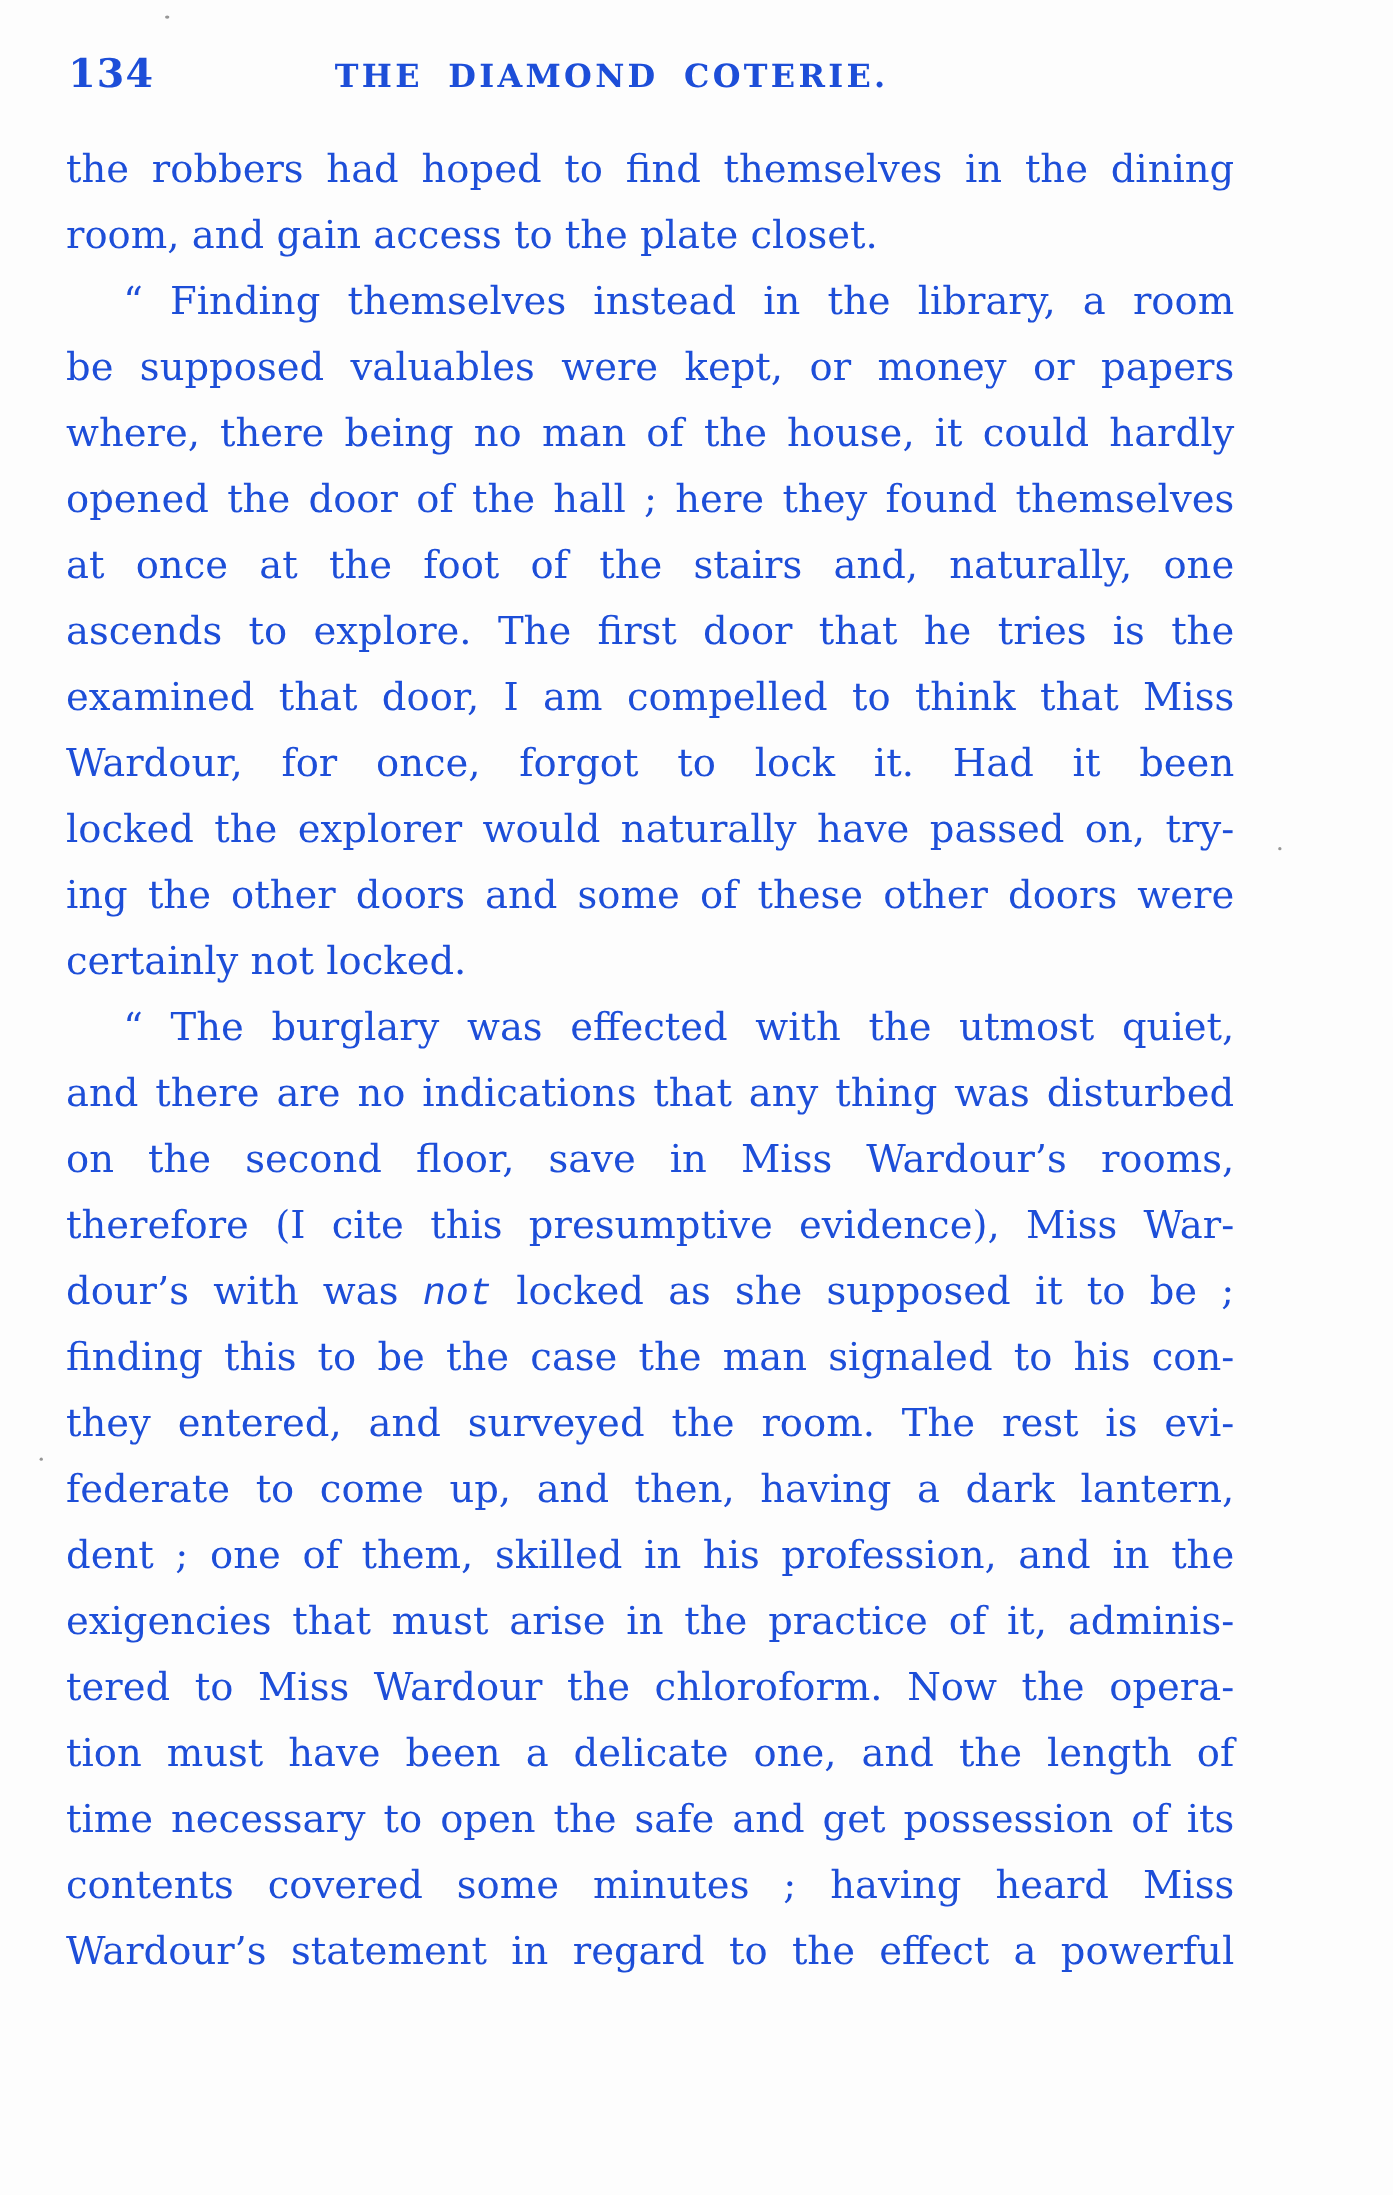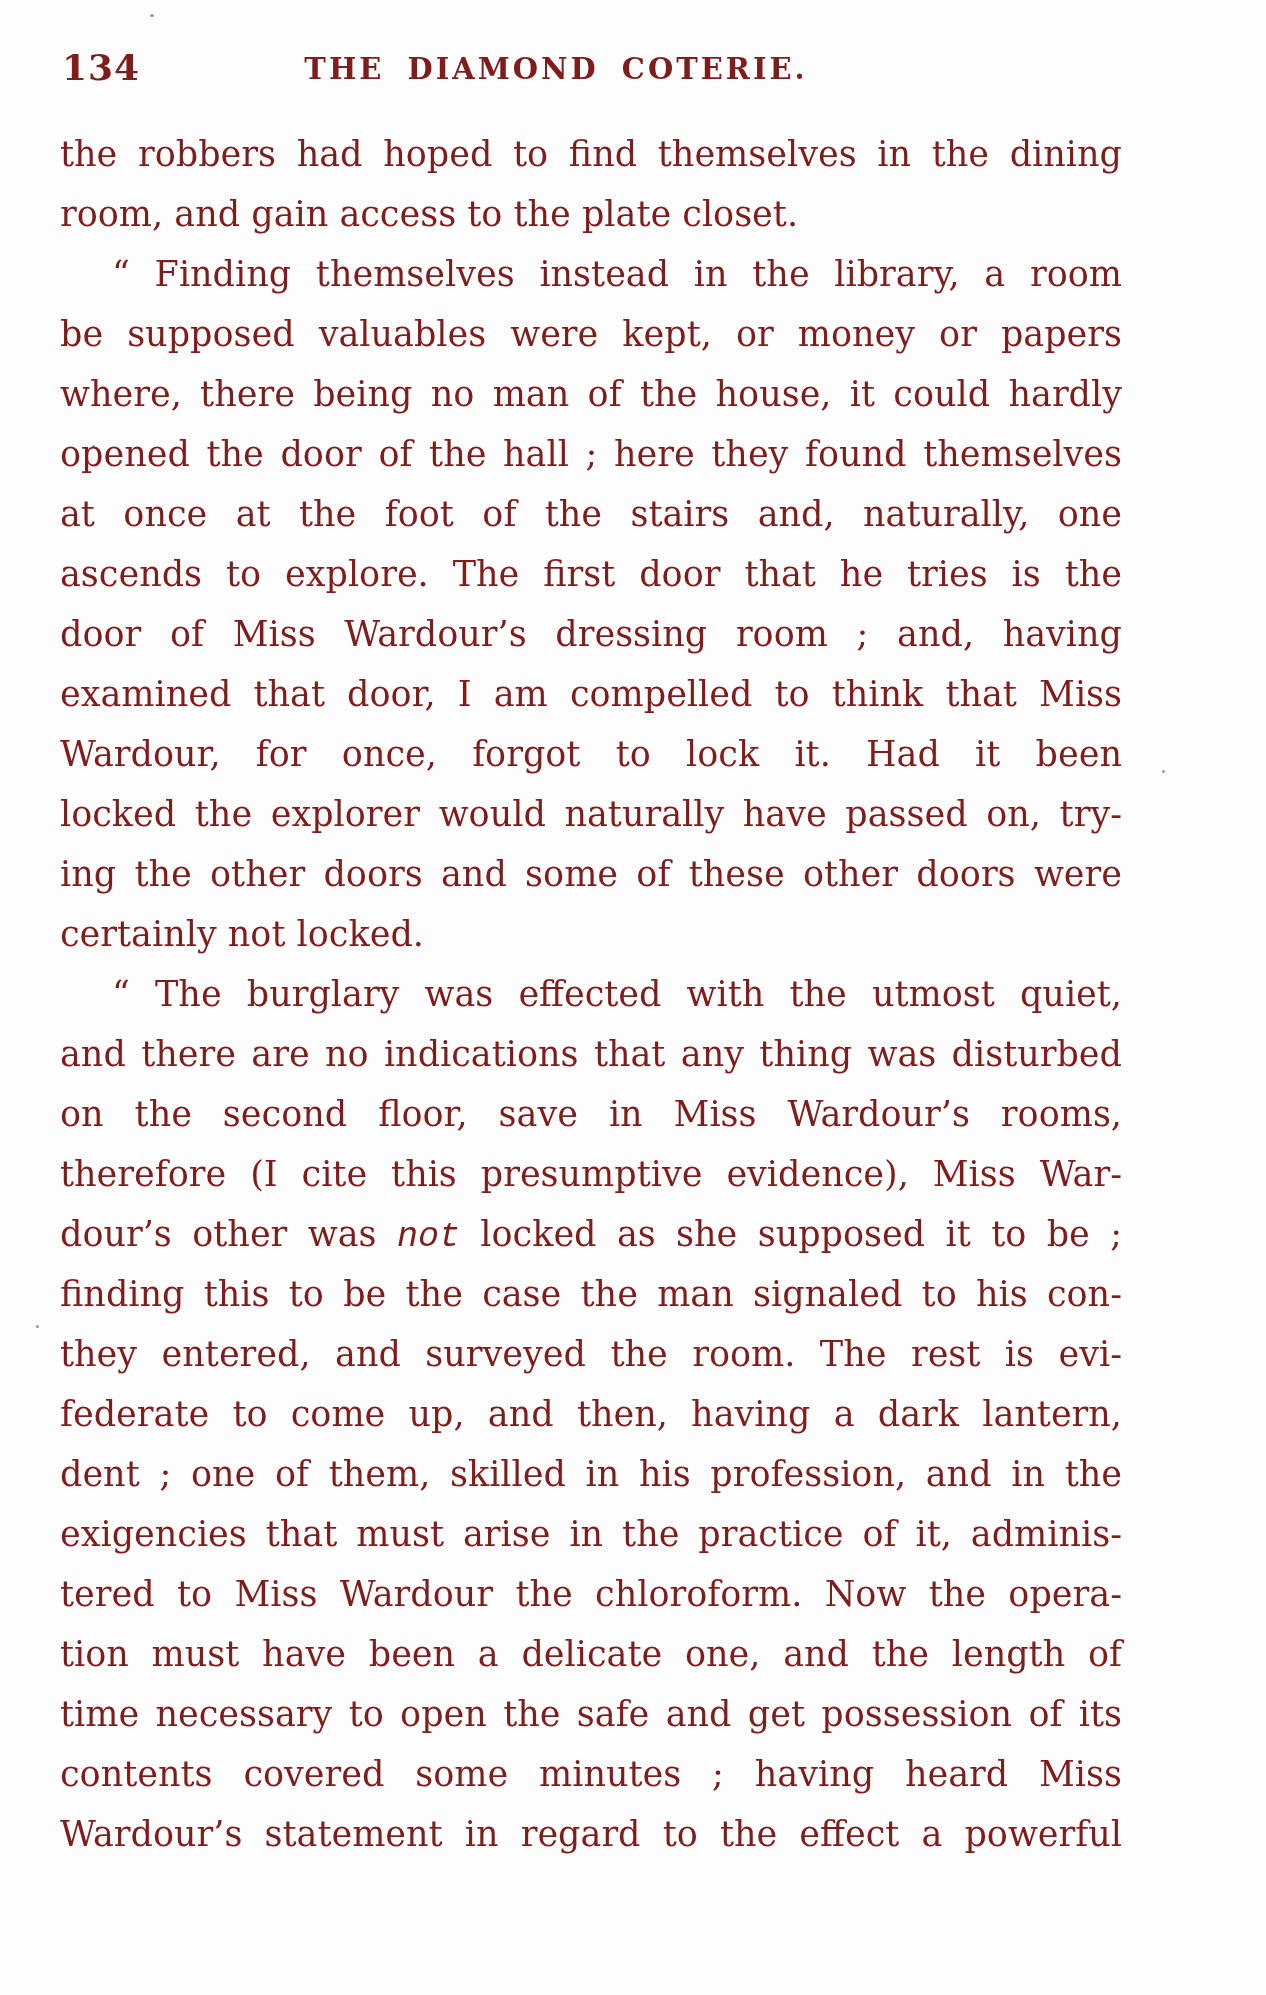--- a/index.html
+++ b/index.html
@@ -5,21 +5,21 @@
   html, body {
     margin: 0;
     padding: 0;
     background: #ffffff;
   }
   .page {
     position: relative;
     width: 1266px;
     height: 1995px;
     background: #fdfdfd;
-    color: #7f1d1d;
+    color: #1d4ed8;
     font-family: "DejaVu Serif", serif;
     overflow: hidden;
   }
   .content {
     position: absolute;
     left: 60px;
     top: 46px;
     width: 1062px;
   }
   .running-head {
@@ -98,31 +98,30 @@
     <div class="body-text">
 
     <div class="line"><span>the robbers had hoped to find themselves in the dining</span></div>
         <div class="line par-end"><span>room, and gain access to the plate closet.</span></div>
         <div class="line indent"><span>“ Finding themselves instead in the library, a room</span></div>
         <div class="line"><span>be supposed valuables were kept, or money or papers</span></div>
         <div class="line"><span>where, there being no man of the house, it could hardly</span></div>
         <div class="line"><span>opened the door of the hall ; here they found themselves</span></div>
         <div class="line"><span>at once at the foot of the stairs and, naturally, one</span></div>
         <div class="line"><span>ascends to explore.  The first door that he tries is the</span></div>
-        <div class="line"><span>door of Miss Wardour’s dressing room ; and, having</span></div>
         <div class="line"><span>examined that door, I am compelled to think that Miss</span></div>
         <div class="line"><span>Wardour, for once, forgot to lock it.  Had it been</span></div>
         <div class="line"><span>locked the explorer would naturally have passed on, try-</span></div>
         <div class="line"><span>ing the other doors and some of these other doors were</span></div>
         <div class="line par-end"><span>certainly not locked.</span></div>
         <div class="line indent"><span>“ The burglary was effected with the utmost quiet,</span></div>
         <div class="line"><span>and there are no indications that any thing was disturbed</span></div>
         <div class="line"><span>on the second floor, save in Miss Wardour’s rooms,</span></div>
         <div class="line"><span>therefore (I cite this presumptive evidence), Miss War-</span></div>
-        <div class="line"><span>dour’s other was </span><em>not</em><span> locked as she supposed it to be ;</span></div>
+        <div class="line"><span>dour’s with was </span><em>not</em><span> locked as she supposed it to be ;</span></div>
         <div class="line"><span>finding this to be the case the man signaled to his con-</span></div>
         <div class="line"><span>they entered, and surveyed the room.  The rest is evi-</span></div>
         <div class="line"><span>federate to come up, and then, having a dark lantern,</span></div>
         <div class="line"><span>dent ; one of them, skilled in his profession, and in the</span></div>
         <div class="line"><span>exigencies that must arise in the practice of it, adminis-</span></div>
         <div class="line"><span>tered to Miss Wardour the chloroform.  Now the opera-</span></div>
         <div class="line"><span>tion must have been a delicate one, and the length of</span></div>
         <div class="line"><span>time necessary to open the safe and get possession of its</span></div>
         <div class="line"><span>contents covered some minutes ; having heard Miss</span></div>
         <div class="line"><span>Wardour’s statement in regard to the effect a powerful</span></div>

